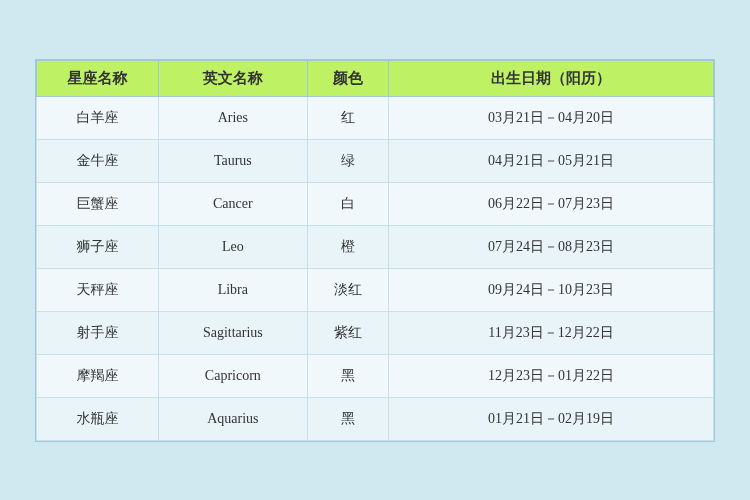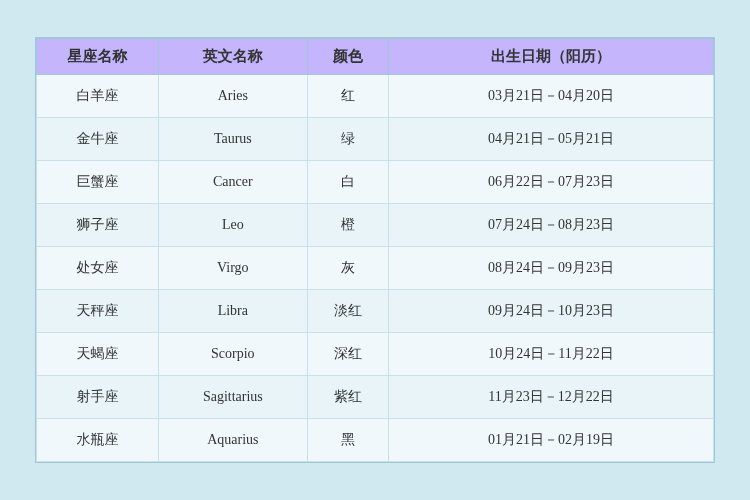--- a/index.html
+++ b/index.html
@@ -23,21 +23,21 @@
       border: 1px solid #a0c8d8;
       width: 680px;
     }
 
     table {
       width: 100%;
       border-collapse: collapse;
     }
 
     th {
-      background-color: #c4b5fd;
+      background-color: #bef264;
       color: #333;
       font-size: 15px;
       font-weight: bold;
       text-align: center;
       padding: 8px 6px;
       border: 1px solid #a0c8d8;
     }
 
     td {
       background-color: #f0f8fb;
@@ -89,42 +89,36 @@
           <td>白</td>
           <td>06月22日－07月23日</td>
         </tr>
         <tr>
           <td>狮子座</td>
           <td>Leo</td>
           <td>橙</td>
           <td>07月24日－08月23日</td>
         </tr>
         <tr>
-          <td>处女座</td>
-          <td>Virgo</td>
-          <td>灰</td>
-          <td>08月24日－09月23日</td>
-        </tr>
-        <tr>
           <td>天秤座</td>
           <td>Libra</td>
           <td>淡红</td>
           <td>09月24日－10月23日</td>
         </tr>
         <tr>
-          <td>天蝎座</td>
-          <td>Scorpio</td>
-          <td>深红</td>
-          <td>10月24日－11月22日</td>
-        </tr>
-        <tr>
           <td>射手座</td>
           <td>Sagittarius</td>
           <td>紫红</td>
           <td>11月23日－12月22日</td>
+        </tr>
+        <tr>
+          <td>摩羯座</td>
+          <td>Capricorn</td>
+          <td>黑</td>
+          <td>12月23日－01月22日</td>
         </tr>
         <tr>
           <td>水瓶座</td>
           <td>Aquarius</td>
           <td>黑</td>
           <td>01月21日－02月19日</td>
         </tr>
       </tbody>
   </table>
 </div>

